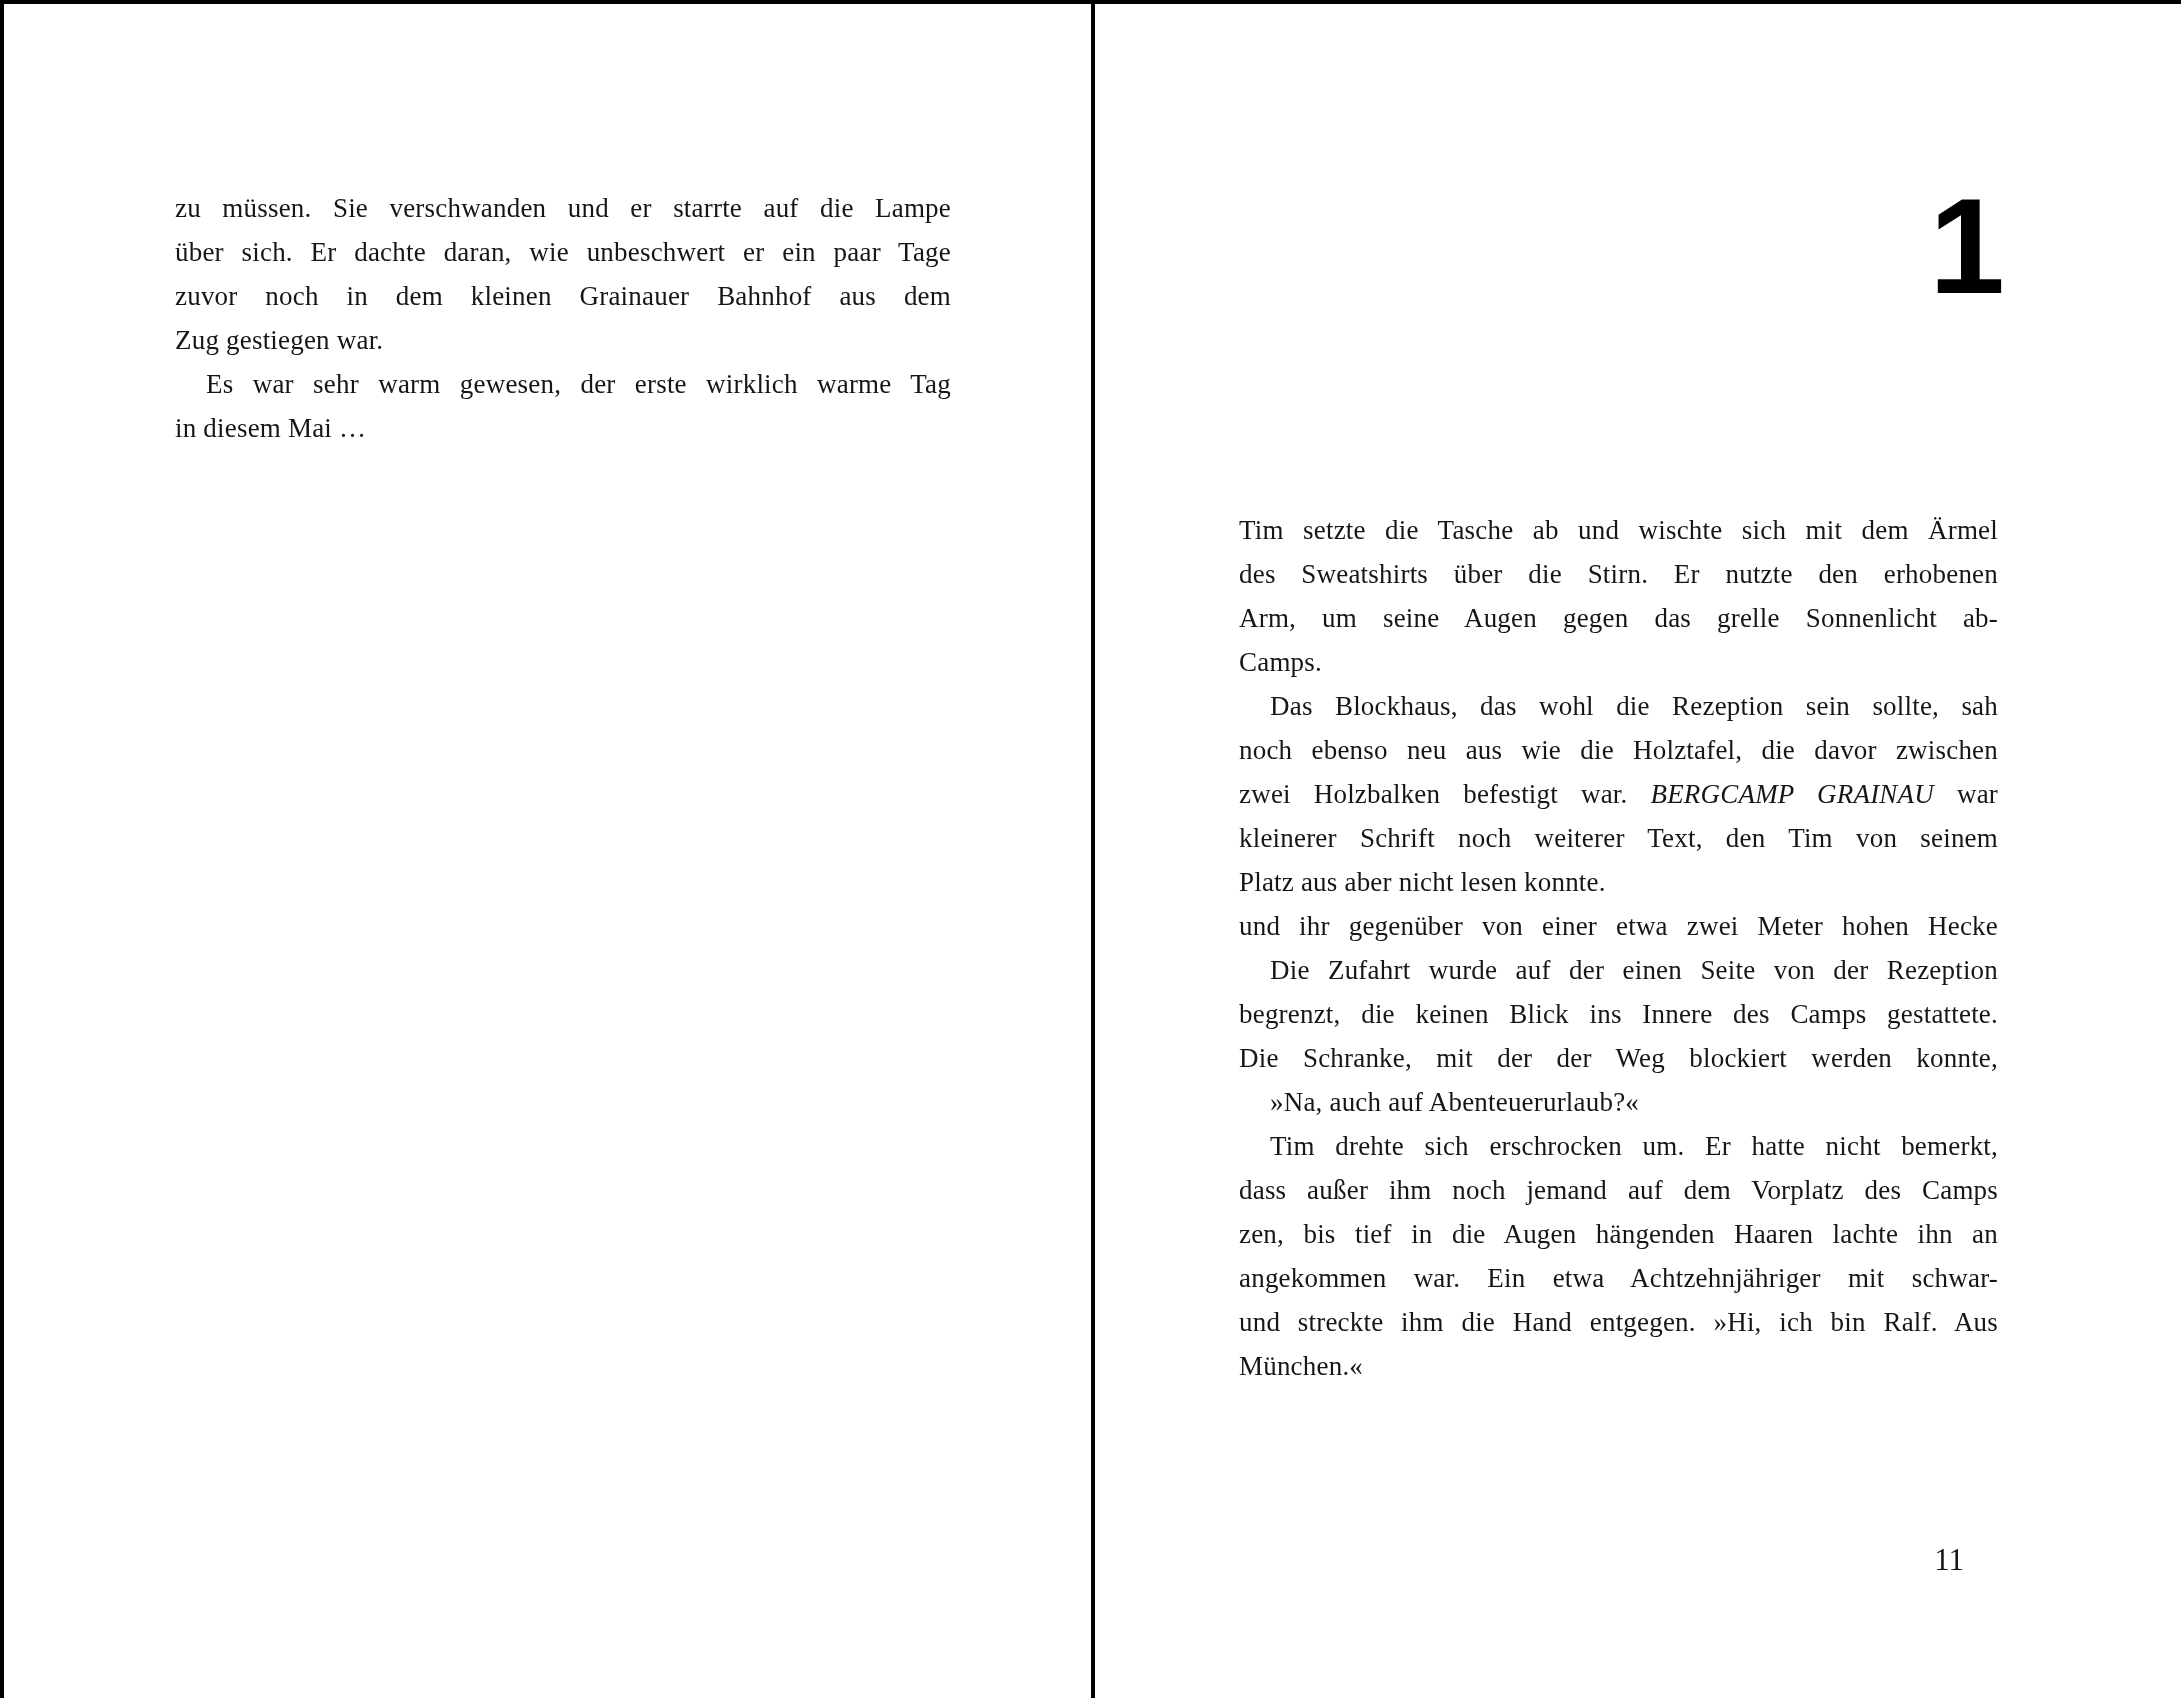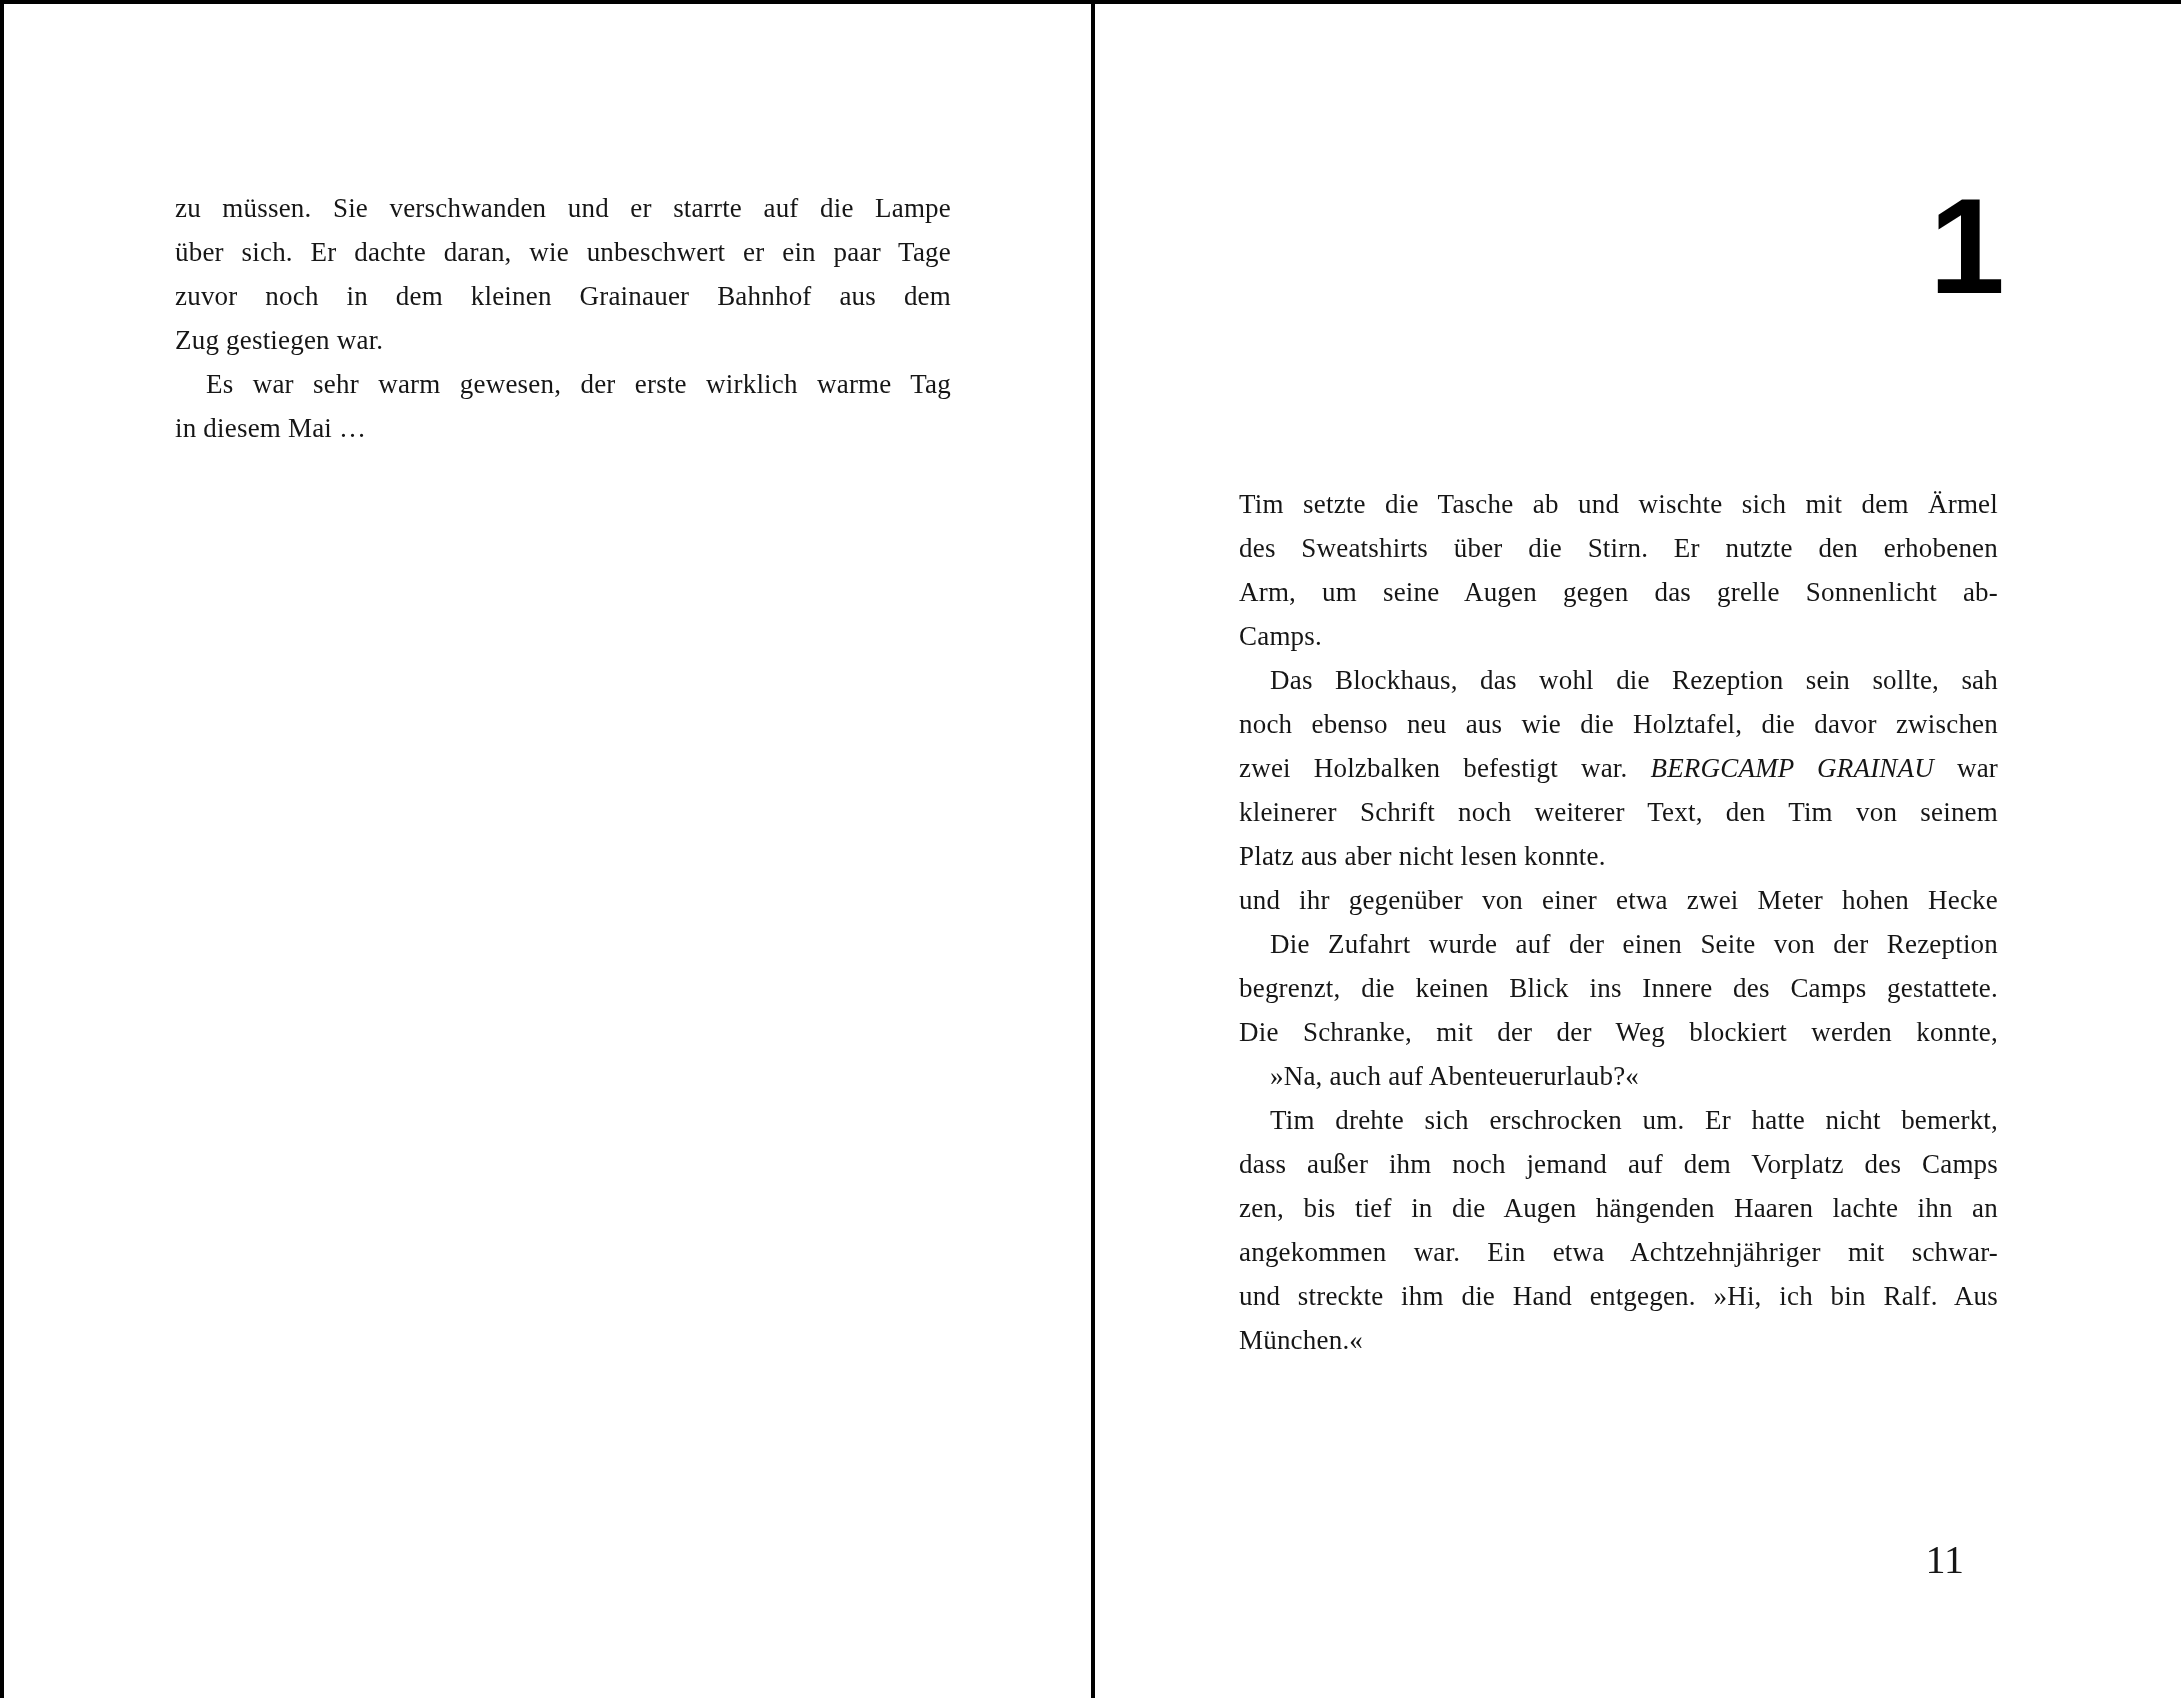--- a/index.html
+++ b/index.html
@@ -27,21 +27,21 @@
     position: absolute;
   }
   .left-text {
     left: 175px;
     top: 138px;
     width: 776px;
     margin-top: 48px;
   }
   .right-text {
     left: 1239px;
-    top: 482px;
+    top: 508px;
     width: 759px;
     font-family: Liberation Serif, serif;
   }
   .text-line {
     height: 44px;
     line-height: 44px;
     font-size: 27px;
     letter-spacing: 0.2px;
     text-align: justify;
     text-align-last: left;
@@ -70,21 +70,21 @@
     color: #000000;
   }
   .page-number {
     position: absolute;
     left: 1239px;
     top: 1538px;
     width: 725px;
     height: 44px;
     line-height: 44px;
     text-align: right;
-    font-size: 40px;
+    font-size: 31px;
     color: #161616;
   }
 </style>
 </head>
 <body>
 
 <div class="edge edge-top"></div>
 <div class="edge edge-left"></div>
 <div class="edge edge-center"></div>
 

